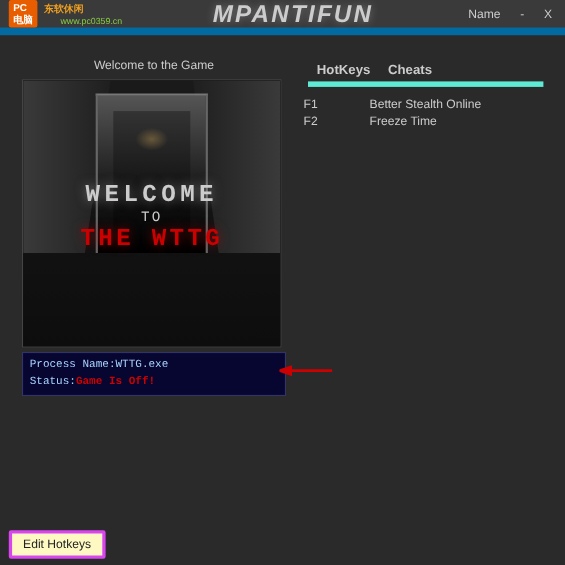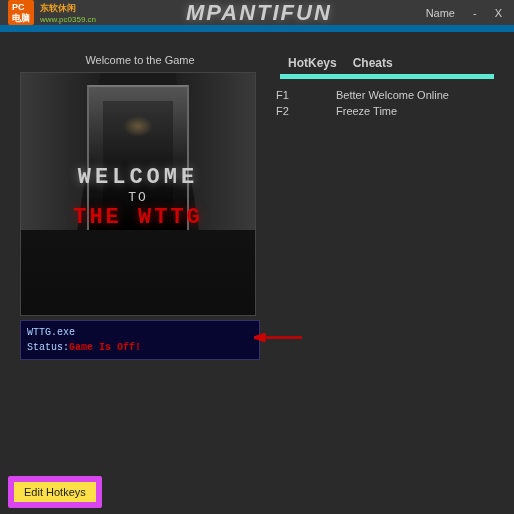--- a/index.html
+++ b/index.html
@@ -47,20 +47,21 @@
 
     .site-name {
       color: #f0a020;
       font-size: 9px;
       font-weight: bold;
     }
 
     .site-url {
       color: #88cc44;
       font-size: 8px;
+      margin-left: 15px;
     }
 
     .app-title {
       color: #cccccc;
       font-size: 22px;
       font-weight: bold;
       font-style: italic;
       letter-spacing: 2px;
       text-shadow: 0 0 8px rgba(255,255,255,0.3);
       flex: 1;
@@ -282,22 +283,22 @@
     .bottom-bar {
       position: absolute;
       bottom: 6px;
       left: 8px;
       right: 8px;
       display: flex;
       align-items: center;
     }
 
     .edit-hotkeys-btn {
-      background: #fde047;
-      border: 6px solid #d946ef;
+      background: #fef9c3;
+      border: 3px solid #d946ef;
       color: #222;
       font-size: 11px;
       padding: 4px 10px;
       cursor: pointer;
       border-radius: 2px;
     }
   </style>
 </head>
 <body>
 
@@ -335,20 +336,21 @@
         <div class="welcome-text">
           <div class="welcome-line1">WELCOME</div>
           <div class="welcome-line2">TO</div>
           <div class="welcome-line3">THE WTTG</div>
         </div>
       </div>
     </div>
 
     <div class="status-bar" style="position:relative;">
       <div class="status-line">
+        <span>Process Name:</span>
         <span>WTTG.exe</span>
       </div>
       <div class="status-line">
         <span>Status:</span>
         <span class="status-off">Game Is Off!</span>
       </div>
 
       <div style="position:absolute; right:-45px; top:50%; transform:translateY(-50%);">
         <svg width="50" height="30">
           <defs>
@@ -363,21 +365,21 @@
   </div>
 
   <div class="right-panel">
     <div class="hotkeys-header">
       <span class="header-col">HotKeys</span>
       <span class="header-col">Cheats</span>
     </div>
     <div class="hotkeys-table" id="hotkeys-table">
     <div class="hotkey-row">
           <span class="hotkey-key">F1</span>
-          <span class="hotkey-action">Better Welcome Online</span>
+          <span class="hotkey-action">Better Stealth Online</span>
         </div>
         <div class="hotkey-row">
           <span class="hotkey-key">F2</span>
           <span class="hotkey-action">Freeze Time</span>
         </div>
       </div>
   </div>
 
 </div>
 

